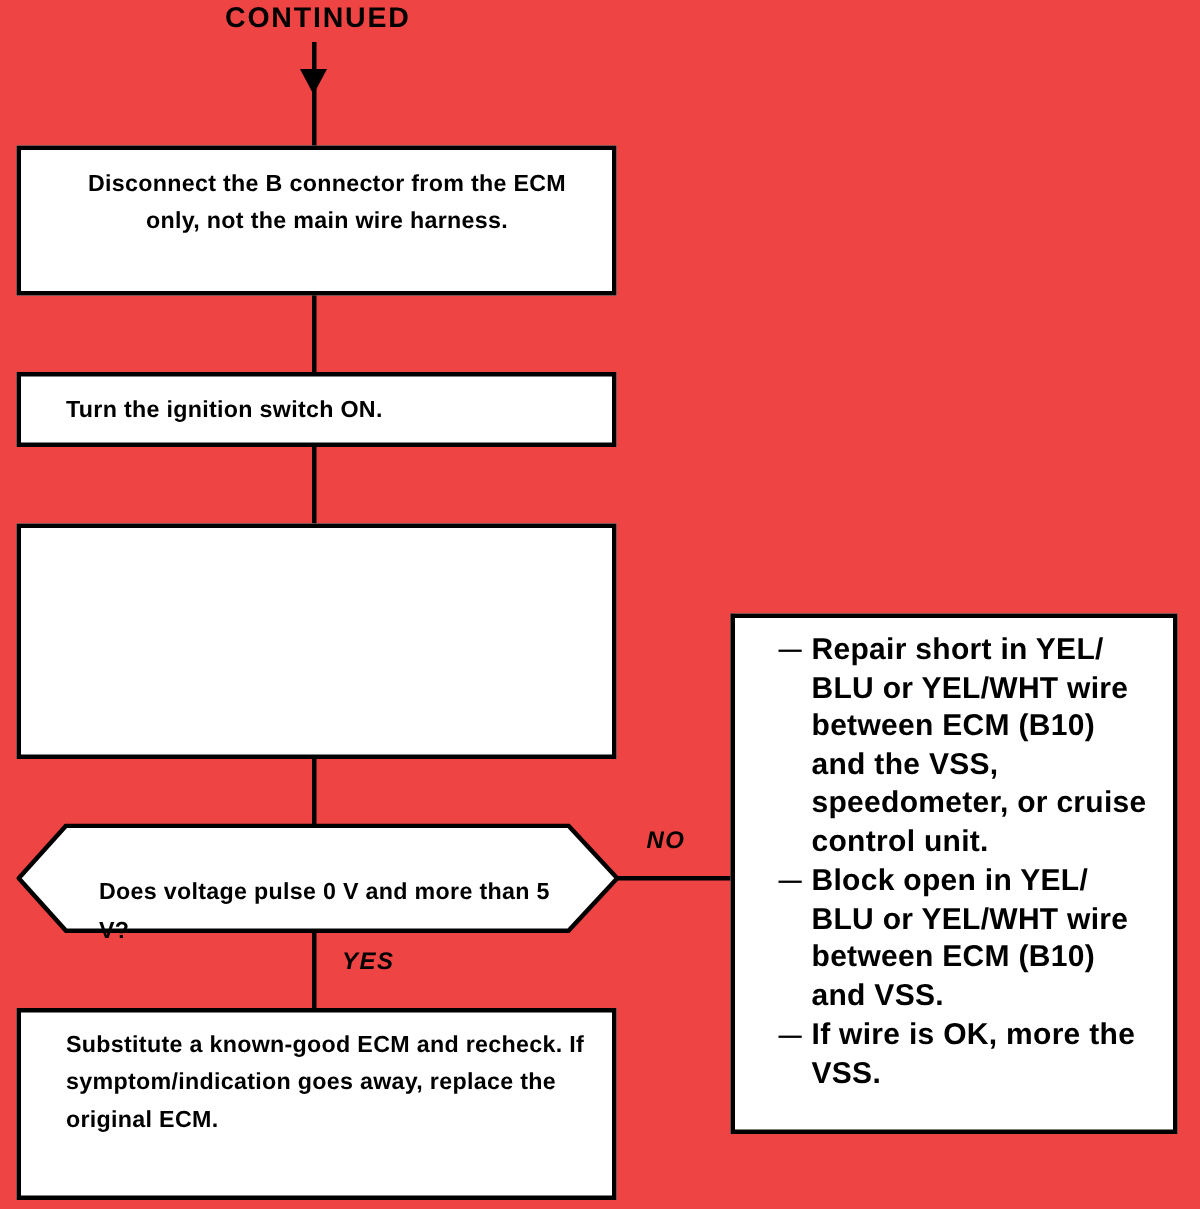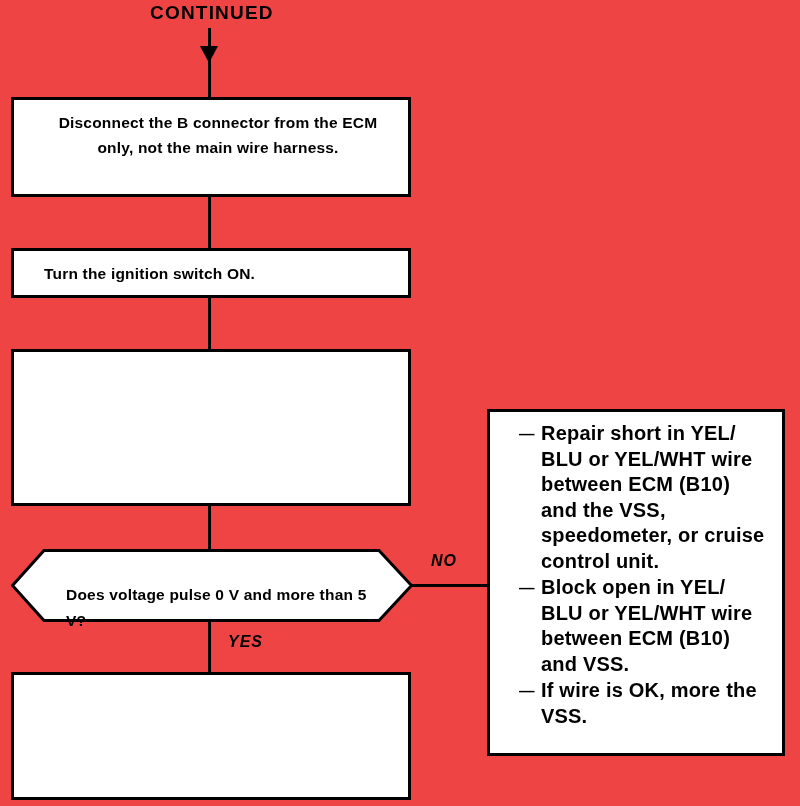--- a/index.html
+++ b/index.html
@@ -144,20 +144,21 @@
   <div class="decision-text" style="left:66px; top:582px; width:310px;">Does voltage pulse 0 V and more than 5 V?</div>
 
   <div class="line-h" style="left:410px; top:584px; width:80px;"></div>
   <div class="line-v" style="left:487px; top:409px; height:178px;"></div>
   <div class="label" style="left:431px; top:552px;">NO</div>
 
   <div class="line-v" style="left:208px; top:620px; height:53px;"></div>
   <div class="label" style="left:228px; top:633px;">YES</div>
 
   <div class="box" style="left:11px; top:672px; width:400px; height:128px;"></div>
+  <div class="box-text" style="left:44px; top:684px; width:352px;">Substitute a known-good ECM and recheck. If symptom/indication goes away, replace the original ECM.</div>
 
   <div class="box" style="left:487px; top:409px; width:298px; height:347px;"></div>
 
   <div class="bullet-list" style="left:519px; top:421px; width:246px;">
 
     <div class="bullet-row">
       <span class="bullet-dash">—</span>
       <span class="bullet-body">Repair short in YEL/ BLU  or  YEL/WHT wire  between  ECM (B10) and the VSS, speedometer,  or cruise control unit.</span>
     </div>
 

